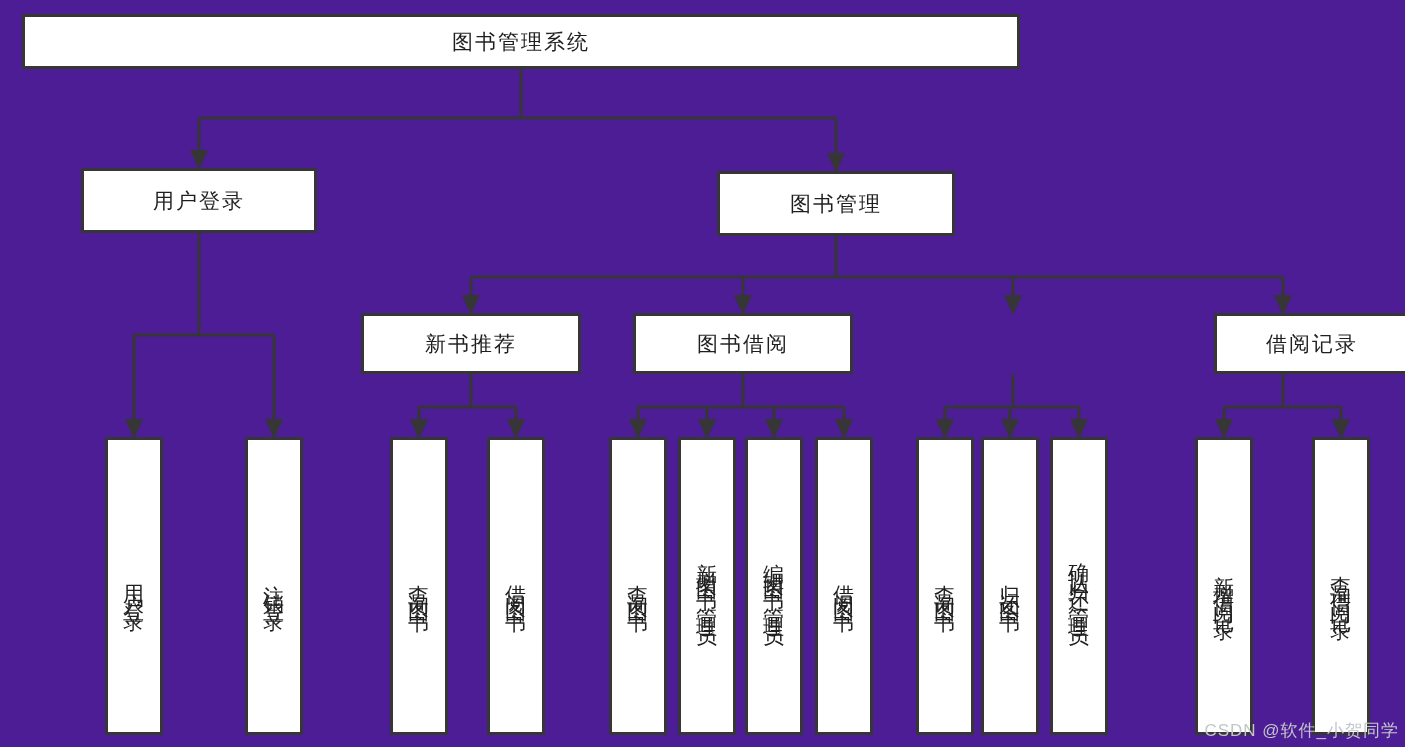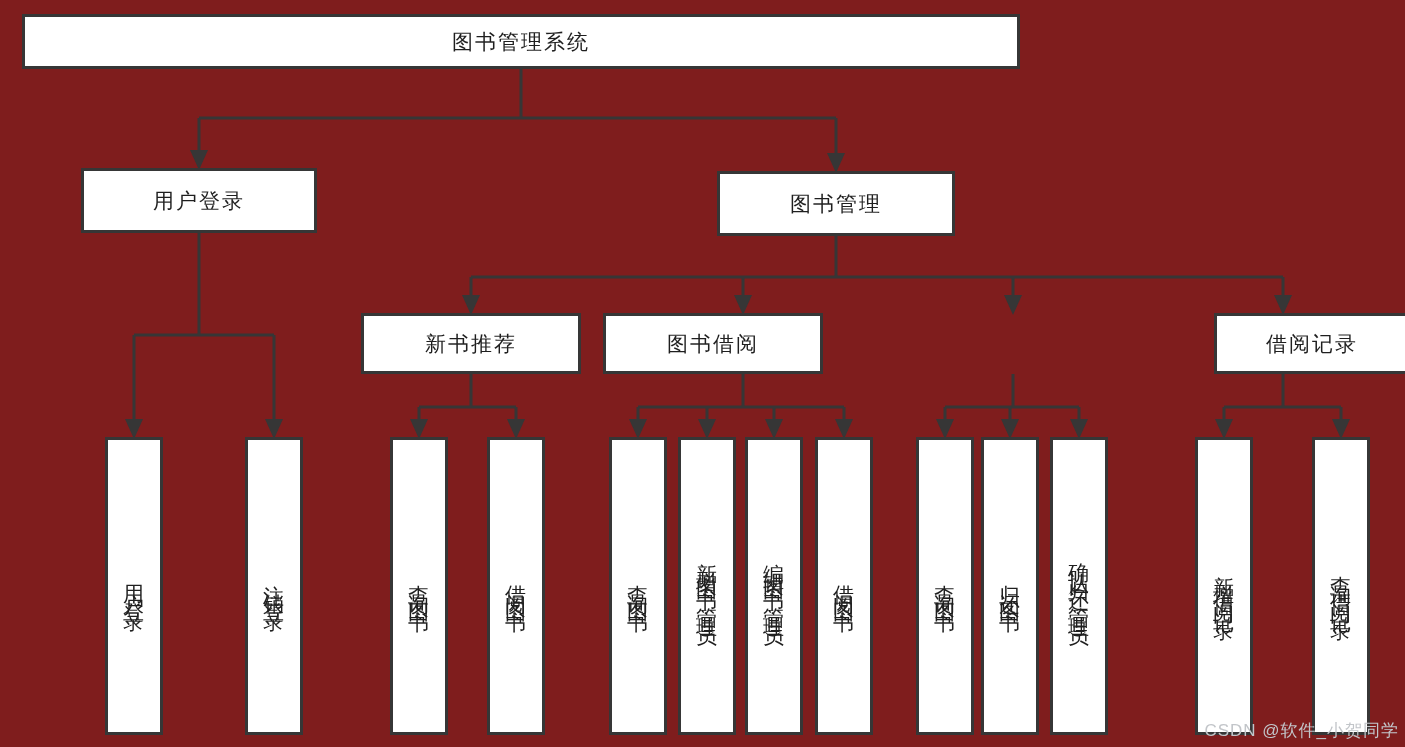--- a/index.html
+++ b/index.html
@@ -5,21 +5,21 @@
   html, body {
     margin: 0;
     padding: 0;
     background: #ffffff;
     font-family: "Liberation Sans", "DejaVu Sans", sans-serif;
   }
   .canvas {
     position: relative;
     width: 1405px;
     height: 747px;
-    background: #7f1d1d;
+    background: #4c1d95;
     overflow: hidden;
   }
   .connector-layer {
     position: absolute;
     left: 0; top: 0;
     width: 1405px;
     height: 747px;
   }
   .connector-layer path {
     fill: none;
@@ -126,21 +126,21 @@
       <polygon points="1332,419 1350,419 1341,439"></polygon>
     </g>
   </svg>
 
   <div class="node" style="left:22px; top:14px; width:998px; height:55px;">图书管理系统</div>
 
   <div class="node" style="left:81px; top:168px; width:236px; height:65px;">用户登录</div>
   <div class="node" style="left:361px; top:313px; width:220px; height:61px;">新书推荐</div>
 
   <div class="node" style="left:717px; top:171px; width:238px; height:65px;">图书管理</div>
-  <div class="node" style="left:603px; top:313px; width:220px; height:61px;">图书借阅</div>
+  <div class="node" style="left:633px; top:313px; width:220px; height:61px;">图书借阅</div>
   <div class="node" style="left:1214px; top:313px; width:196px; height:61px;">借阅记录</div>
 
   <div class="leaf" style="left:105px;">用户登录</div>
   <div class="leaf" style="left:245px;">注销登录</div>
 
   <div class="leaf" style="left:390px;">查询图书</div>
   <div class="leaf" style="left:487px;">借阅图书</div>
 
   <div class="leaf" style="left:609px;">查询图书</div>
   <div class="leaf" style="left:678px;">新增图书（管理员）</div>

